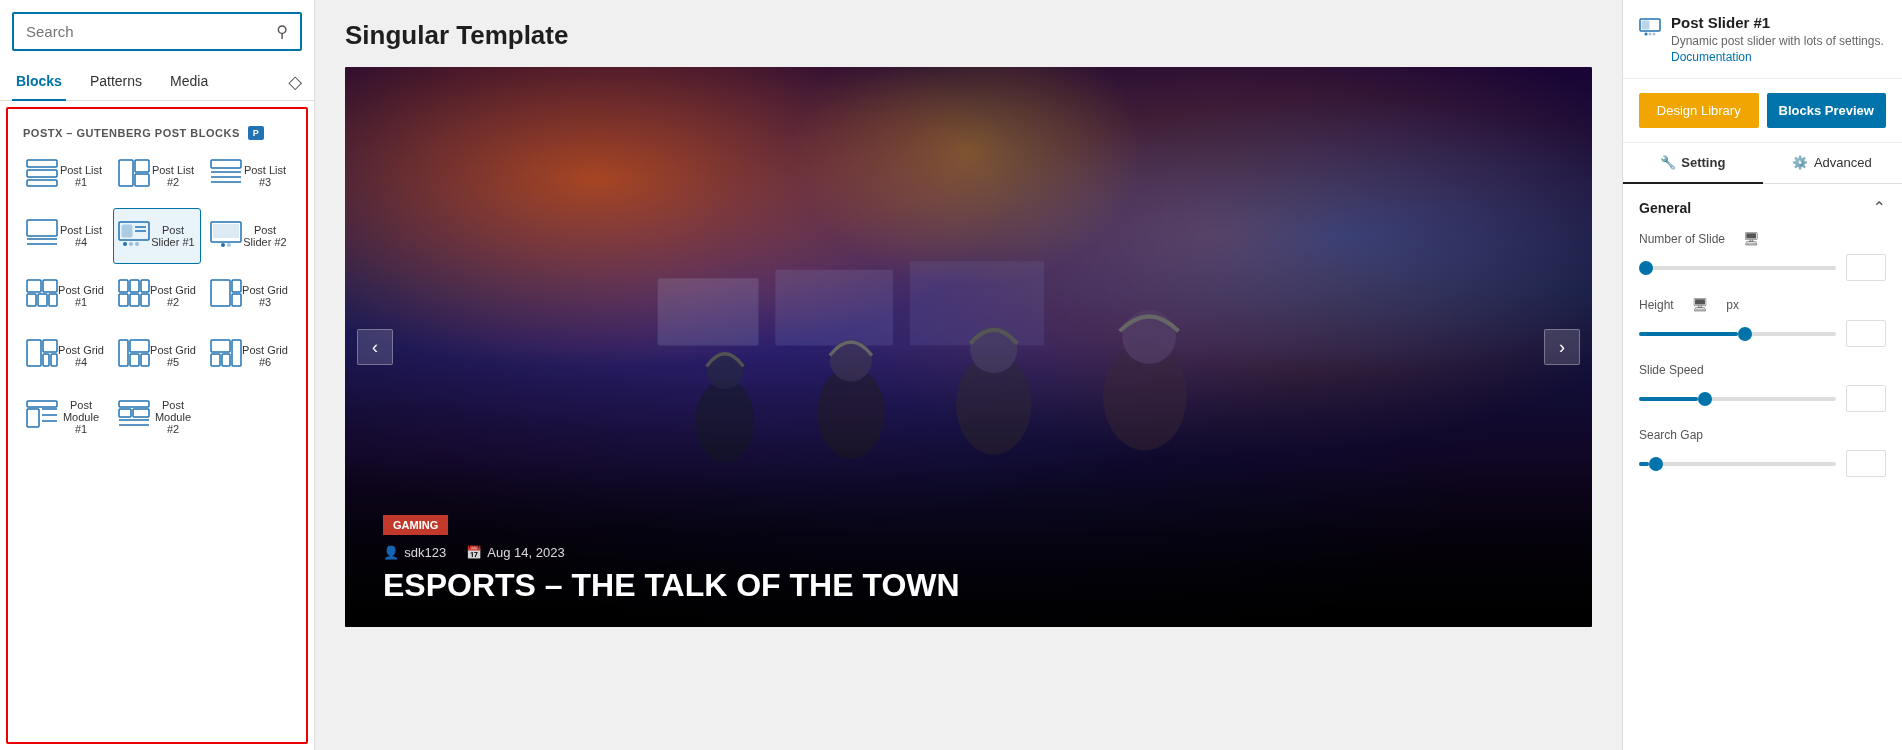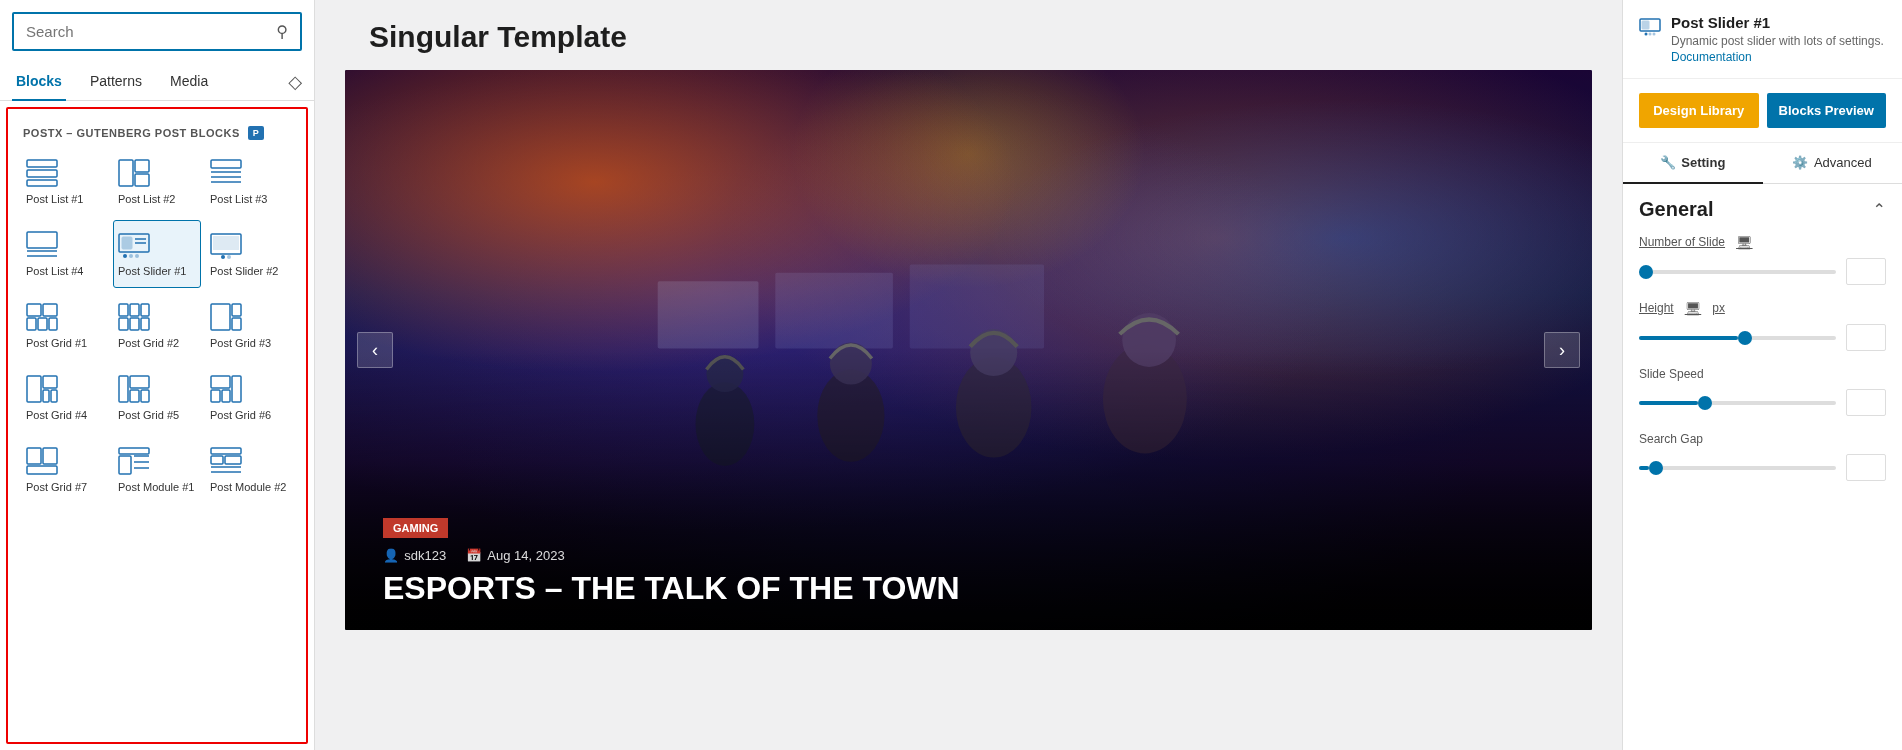--- a/index.html
+++ b/index.html
@@ -81,22 +81,22 @@
       border-radius: 2px;
       font-weight: 700;
     }
     .blocks-grid {
       display: grid;
       grid-template-columns: repeat(3, 1fr);
       gap: 4px;
     }
     .block-item {
       display: flex;
-      flex-direction: column;
-      align-items: flex-start;
+      flex-direction: row;
+      align-items: center;
       padding: 10px 4px;
       cursor: pointer;
       border-radius: 3px;
       border: 1px solid transparent;
     }
     .block-item.selected { border-color: #0073aa; background: #e8f3fa; }
     .block-icon { font-size: 28px; color: #2271b1; margin-bottom: 6px; line-height: 1; }
     .block-label { font-size: 11px; color: #333; text-align: center; }
 
     
@@ -105,24 +105,23 @@
       background: #f0f0f1;
       display: flex;
       flex-direction: column;
       overflow: hidden;
     }
     .page-title-bar {
       padding: 20px 30px 16px;
       background: #f0f0f1;
     }
     .page-title {
-      font-size: 30px;
+      font-size: 26px;
       font-weight: 700;
       color: #1e1e1e;
-      margin-left: 24px;
     }
     .canvas-area {
       flex: 1;
       padding: 0 30px 20px;
       display: flex;
       flex-direction: column;
       overflow: hidden;
     }
     .slider-container {
       position: relative;
@@ -267,21 +266,21 @@
       display: flex;
       gap: 8px;
       padding: 14px 16px;
       border-bottom: 1px solid #eee;
     }
     .btn-design-library {
       flex: 1;
       background: #f0a500;
       color: white;
       font-size: 13px;
-      font-weight: 700;
+      font-weight: 400;
       padding: 10px;
       border: none;
       cursor: pointer;
       border-radius: 2px;
     }
     .btn-blocks-preview {
       flex: 1;
       background: #0073aa;
       color: white;
       font-size: 13px;
@@ -319,21 +318,21 @@
       flex: 1;
       overflow-y: auto;
       padding: 14px 16px;
     }
     .section-header {
       display: flex;
       justify-content: space-between;
       align-items: center;
       margin-bottom: 14px;
     }
-    .section-title { font-size: 20px; font-weight: 600; color: #1e1e1e; }
+    .section-title { font-size: 14px; font-weight: 600; color: #1e1e1e; }
     .section-toggle { font-size: 16px; color: #555; cursor: pointer; }
 
     .setting-row { margin-bottom: 16px; }
     .setting-label { font-size: 12px; color: #555; margin-bottom: 8px; font-weight: 500; }
     
     .alignment-buttons {
       display: flex;
       gap: 0;
       border: 1px solid #ddd;
       width: fit-content;
@@ -381,23 +380,22 @@
     .number-input {
       width: 36px;
       border: 1px solid #ddd;
       padding: 5px 19px;
       font-size: 13px;
       text-align: right;
       border-radius: 2px;
     }
     .setting-label-row {
       display: flex;
-      align-items: flex-start;
-      gap: 11px;
-      text-decoration: underline;
+      align-items: flex-end;
+      gap: 18px;
     }
     .monitor-icon { font-size: 13px; color: #555; }
 
     
     .blocks-list::-webkit-scrollbar { width: 6px; }
     .blocks-list::-webkit-scrollbar-thumb { background: #ccc; border-radius: 3px; }
     .settings-content::-webkit-scrollbar { width: 4px; }
     .settings-content::-webkit-scrollbar-thumb { background: #ccc; border-radius: 3px; }
 
     
@@ -567,30 +565,20 @@
           <svg width="32" height="28" viewBox="0 0 32 28" fill="none">
               <rect x="1" y="1" width="19" height="12" rx="1" stroke="#2271b1" stroke-width="1.5" fill="none"></rect>
               <rect x="22" y="1" width="9" height="26" rx="1" stroke="#2271b1" stroke-width="1.5" fill="none"></rect>
               <rect x="1" y="15" width="9" height="12" rx="1" stroke="#2271b1" stroke-width="1.5" fill="none"></rect>
               <rect x="12" y="15" width="8" height="12" rx="1" stroke="#2271b1" stroke-width="1.5" fill="none"></rect>
             </svg>
         </div>
         <span class="block-label">Post Grid #6</span>
       </div>
 
-      <div class="block-item">
-        <div class="block-icon bi">
-          <svg width="32" height="28" viewBox="0 0 32 28" fill="none">
-              <rect x="1" y="1" width="14" height="16" rx="1" stroke="#2271b1" stroke-width="1.5" fill="none"></rect>
-              <rect x="17" y="1" width="14" height="16" rx="1" stroke="#2271b1" stroke-width="1.5" fill="none"></rect>
-              <rect x="1" y="19" width="30" height="8" rx="1" stroke="#2271b1" stroke-width="1.5" fill="none"></rect>
-            </svg>
-        </div>
-        <span class="block-label">Post Grid #7</span>
-      </div>
 
       <div class="block-item">
         <div class="block-icon bi">
           <svg width="32" height="28" viewBox="0 0 32 28" fill="none">
               <rect x="1" y="1" width="30" height="6" rx="1" stroke="#2271b1" stroke-width="1.5" fill="none"></rect>
               <rect x="1" y="9" width="12" height="18" rx="1" stroke="#2271b1" stroke-width="1.5" fill="none"></rect>
               <line x1="16" y1="9" x2="31" y2="9" stroke="#2271b1" stroke-width="1.5"></line>
               <line x1="16" y1="15" x2="31" y2="15" stroke="#2271b1" stroke-width="1.5"></line>
               <line x1="16" y1="21" x2="31" y2="21" stroke="#2271b1" stroke-width="1.5"></line>
             </svg>

